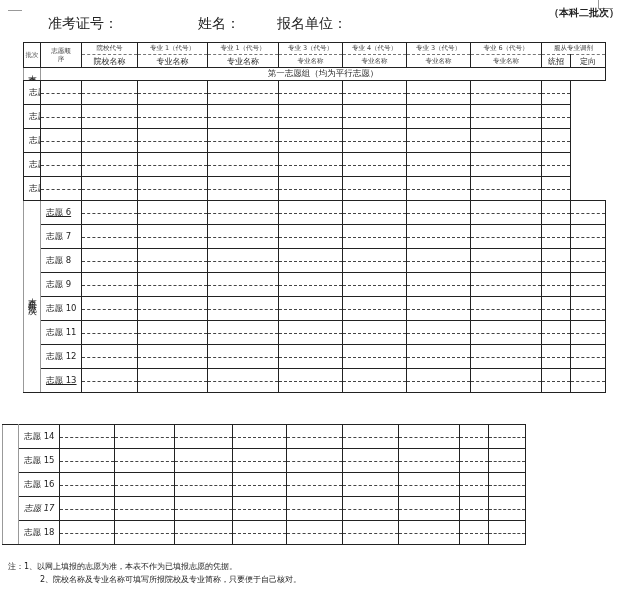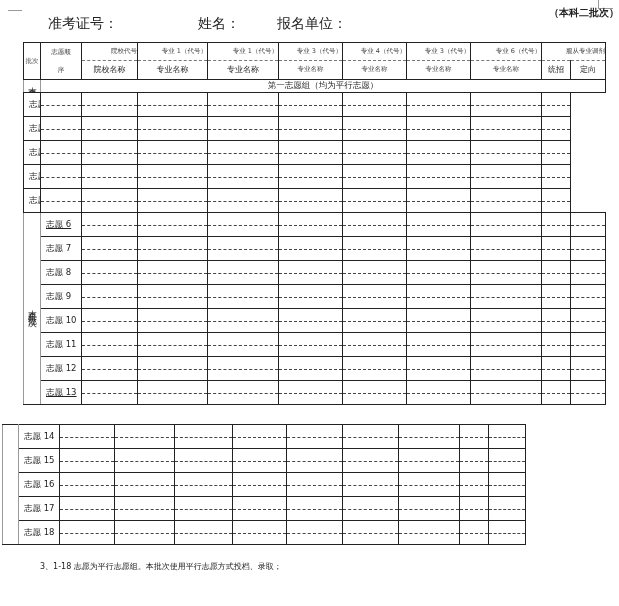--- a/index.html
+++ b/index.html
@@ -4,21 +4,21 @@
 <style>
   html,body{margin:0;padding:0;background:#fff;}
   body{width:619px;height:606px;position:relative;overflow:hidden;font-family:"DejaVu Sans",sans-serif;color:#222;}
   .corner{position:absolute;border-color:#999;border-style:solid;width:14px;height:8px;}
   .title{position:absolute;left:0;width:619px;top:6px;text-align:right;font-size:10px;font-weight:bold;}
   .meta{position:absolute;top:15px;font-size:14px;}
   table{border-collapse:collapse;position:absolute;table-layout:fixed;}
   td{border:1px solid #222;padding:0;font-size:8px;text-align:center;vertical-align:middle;overflow:hidden;white-space:nowrap;}
   .gray{border-left-color:#999;border-right-color:#999;}
   .small{font-size:6.5px;color:#444;}
-  .hdr-top{height:11px;border-bottom:1px dashed #777;text-align:right;}
+  .hdr-top{height:11px;border-bottom:1px dashed #777;}
   .hdr-bot{height:12px;border-top:1px dashed #777;}
   .cell{position:relative;}
   .cell::after{content:"";position:absolute;left:0;right:0;top:50%;border-top:1px dashed #444;}
   .vlabel{writing-mode:vertical-rl;text-orientation:upright;font-size:9px;letter-spacing:2px;}
   .rowlabel{font-size:8.5px;text-align:left;padding-left:5px;}
   .notes{position:absolute;left:8px;top:561px;font-size:8px;line-height:12.5px;}
   .notes div{white-space:nowrap;}
 </style>
 </head>
 <body>
@@ -42,21 +42,21 @@
     <col style="width:64px">
       <col style="width:64px">
       <col style="width:64px">
       <col style="width:71px">
       <col style="width:29px">
       <col style="width:35px">
   </colgroup>
   <tbody>
       <tr>
     <td rowspan="2" class="small" style="white-space:normal;line-height:10px;margin-left:15px;">批次</td>
-    <td rowspan="2" class="small" style="white-space:normal;line-height:18px;padding:0 8px;">志愿顺序</td>
+    <td rowspan="2" class="small" style="white-space:normal;line-height:8px;padding:0 8px;">志愿顺序</td>
     <td class="hdr-top small">院校代号</td>
     <td class="hdr-top small">专业 1（代号）</td>
     <td class="hdr-top small">专业 1（代号）</td>
     <td class="hdr-top small">专业 3（代号）</td>
     <td class="hdr-top small">专业 4（代号）</td>
     <td class="hdr-top small">专业 3（代号）</td>
     <td class="hdr-top small">专业 6（代号）</td>
     <td colspan="2" class="hdr-top small">服从专业调剂</td>
   </tr>
   <tr>
@@ -283,21 +283,21 @@
         <td class="cell"></td>
         <td class="cell"></td>
         <td class="cell"></td>
         <td class="cell"></td>
         <td class="cell"></td>
         <td class="cell"></td>
         <td class="cell"></td>
         <td class="cell"></td>
         <td class="cell"></td>
       </tr>
-      <tr style="height: 24px;">
+      <tr style="height: 24px; font-style: italic;">
         <td class="rowlabel">志愿 17</td>
         <td class="cell"></td>
         <td class="cell"></td>
         <td class="cell"></td>
         <td class="cell"></td>
         <td class="cell"></td>
         <td class="cell"></td>
         <td class="cell"></td>
         <td class="cell"></td>
         <td class="cell"></td>
@@ -311,14 +311,15 @@
         <td class="cell"></td>
         <td class="cell"></td>
         <td class="cell"></td>
         <td class="cell"></td>
         <td class="cell"></td>
       </tr>
     </tbody>
 </table>
 
 <div class="notes">
-  <div style="padding-left:32px;">3、1-18 志愿为平行志愿组。本批次使用平行志愿方式投档、录取；</div>
+  <div>注：1、以网上填报的志愿为准，本表不作为已填报志愿的凭据。</div>
+  <div style="padding-left:32px;">2、院校名称及专业名称可填写所报院校及专业简称，只要便于自己核对。</div>
 </div>
 
 </body></html>

